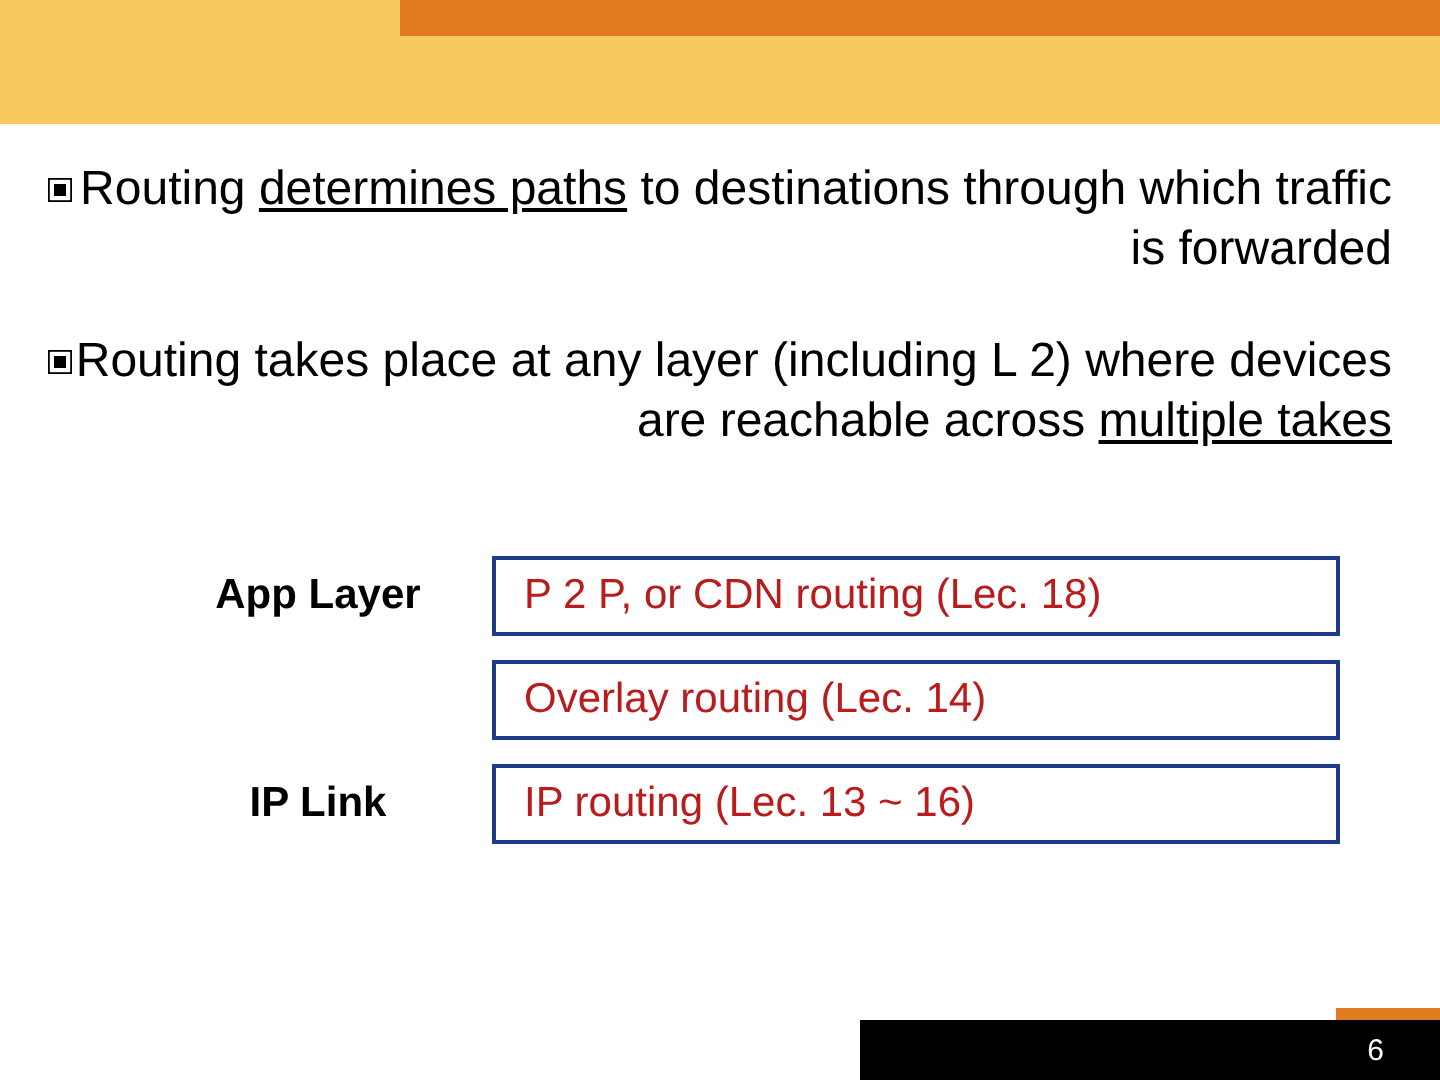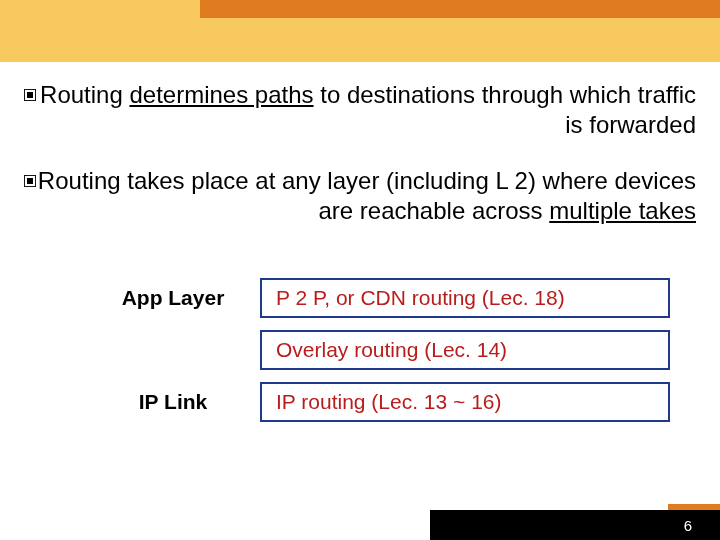--- a/index.html
+++ b/index.html
@@ -55,21 +55,21 @@
     color: #000;
   }
   .bullet-text {
     font-size: 24px;
     line-height: 1.25;
     color: #000;
   }
   .u { text-decoration: underline; }
   .table-wrap {
     position: absolute;
-    top: 278px; left: 18px; right: 0;
+    top: 278px; left: 4px; right: 0;
     padding: 0 50px 0 90px;
   }
   .trow {
     display: flex;
     align-items: center;
     gap: 22px;
     margin-bottom: 12px;
   }
   .layer-label {
     width: 130px;

